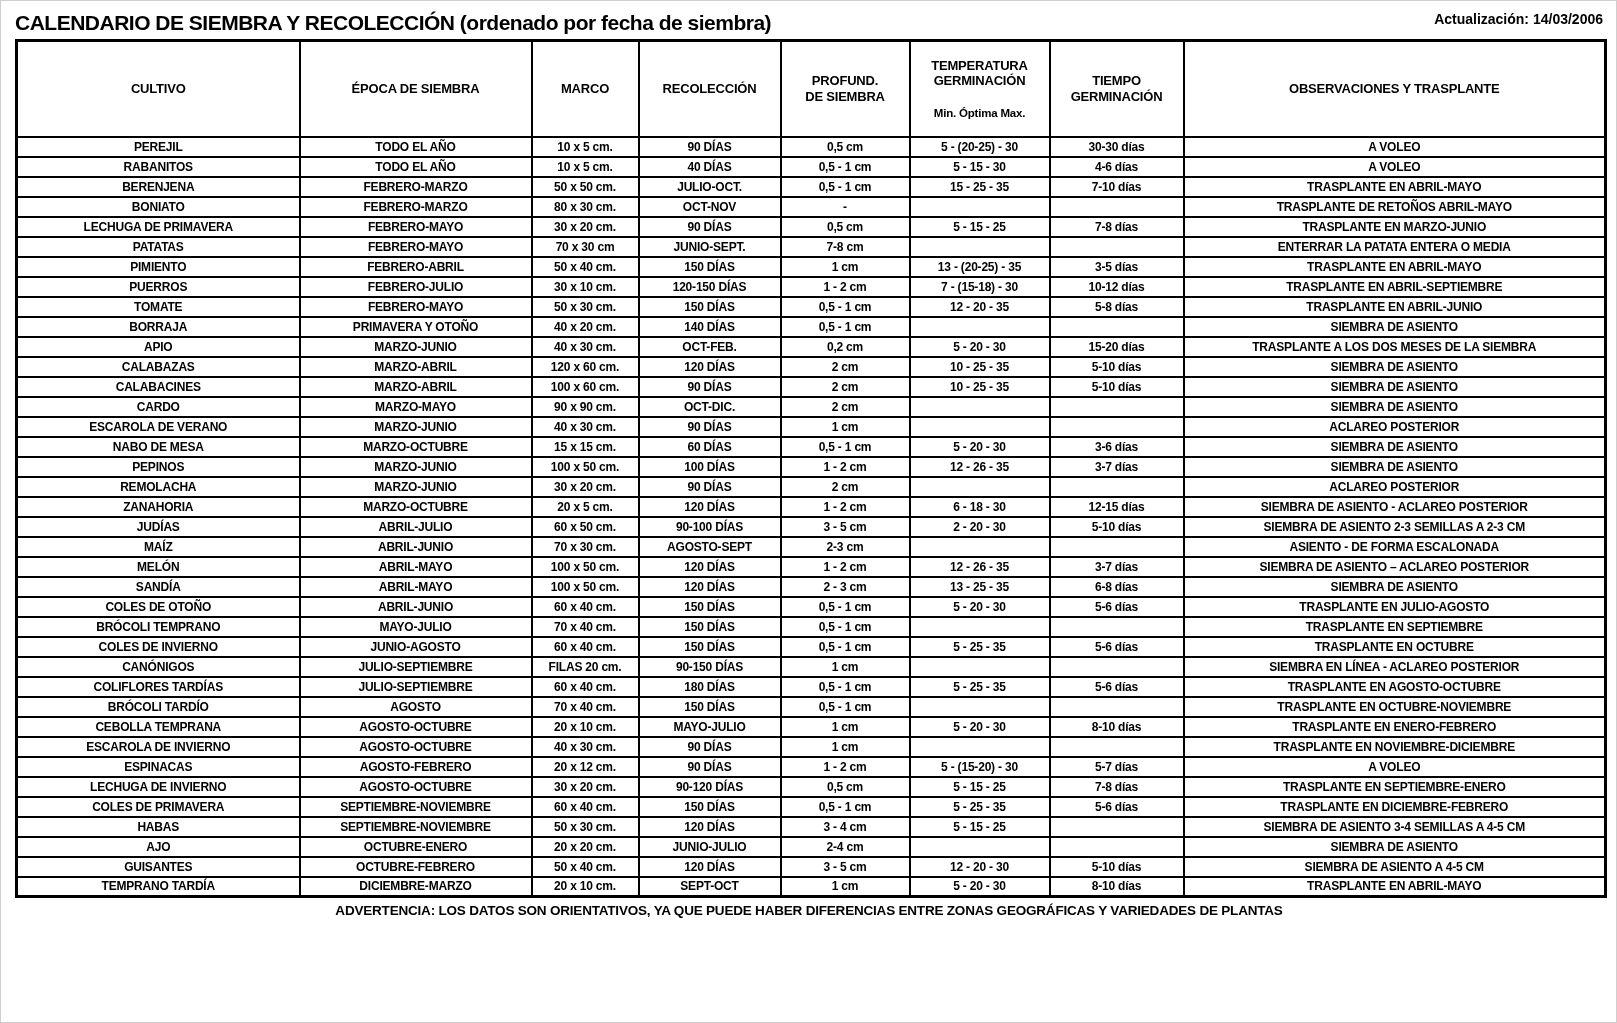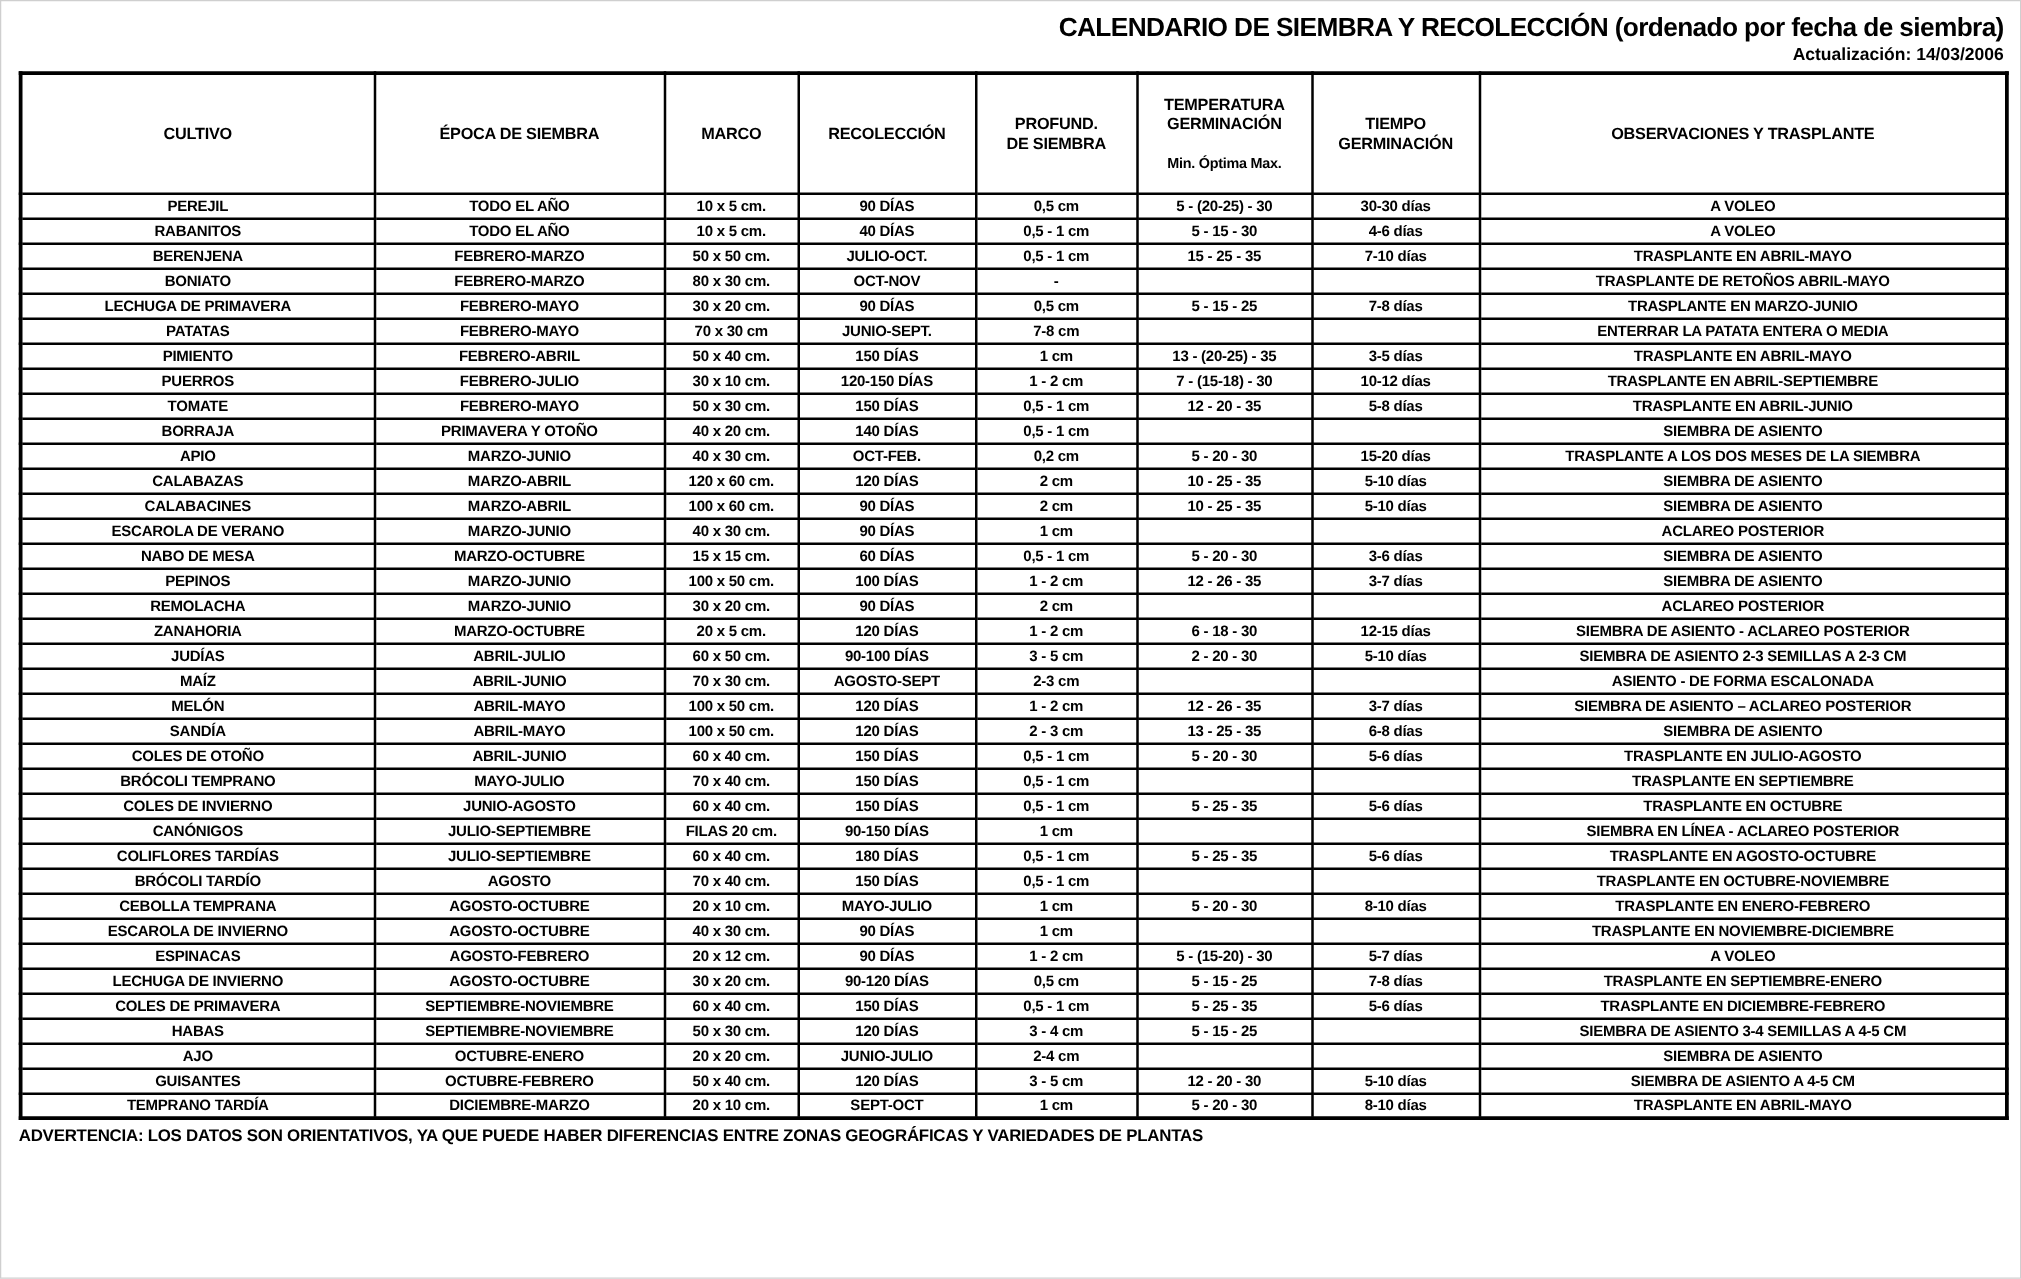--- a/index.html
+++ b/index.html
@@ -14,23 +14,21 @@
     position: relative;
     width: 1617px;
     height: 1023px;
     background: #ffffff;
     padding: 8px 13px 0 14px;
     border: 1px solid #cfcfcf;
   }
   .title-bar {
     display: flex;
     justify-content: space-between;
-    align-items: flex-end;
     margin: 2px 0 4px 0;
-    flex-direction: column;
   }
   .doc-title {
     margin: 0;
     font-size: 21px;
     letter-spacing: -0.5px;
     white-space: nowrap;
   }
   .updated {
     font-size: 14px;
     white-space: nowrap;
@@ -66,20 +64,21 @@
     font-size: 12px;
     line-height: 1;
     white-space: nowrap;
     letter-spacing: -0.2px;
   }
   .warning {
     margin-top: 5px;
     font-size: 13.5px;
     letter-spacing: -0.2px;
     white-space: nowrap;
+    text-align: center;
   }
   
   col.c-cultivo  { width: 283px; }
   col.c-epoca    { width: 232px; }
   col.c-marco    { width: 107px; }
   col.c-recol    { width: 142px; }
   col.c-prof     { width: 129px; }
   col.c-temp     { width: 140px; }
   col.c-tiempo   { width: 134px; }
   col.c-obs      { width: 422px; }
@@ -248,20 +247,30 @@
           <td>CALABACINES</td>
           <td>MARZO-ABRIL</td>
           <td>100 x 60 cm.</td>
           <td>90 DÍAS</td>
           <td>2 cm</td>
           <td>10 - 25 - 35</td>
           <td>5-10 días</td>
           <td>SIEMBRA DE ASIENTO</td>
         </tr>
         <tr>
+          <td>CARDO</td>
+          <td>MARZO-MAYO</td>
+          <td>90 x 90 cm.</td>
+          <td>OCT-DIC.</td>
+          <td>2 cm</td>
+          <td></td>
+          <td></td>
+          <td>SIEMBRA DE ASIENTO</td>
+        </tr>
+        <tr>
           <td>ESCAROLA DE VERANO</td>
           <td>MARZO-JUNIO</td>
           <td>40 x 30 cm.</td>
           <td>90 DÍAS</td>
           <td>1 cm</td>
           <td></td>
           <td></td>
           <td>ACLAREO POSTERIOR</td>
         </tr>
         <tr>

